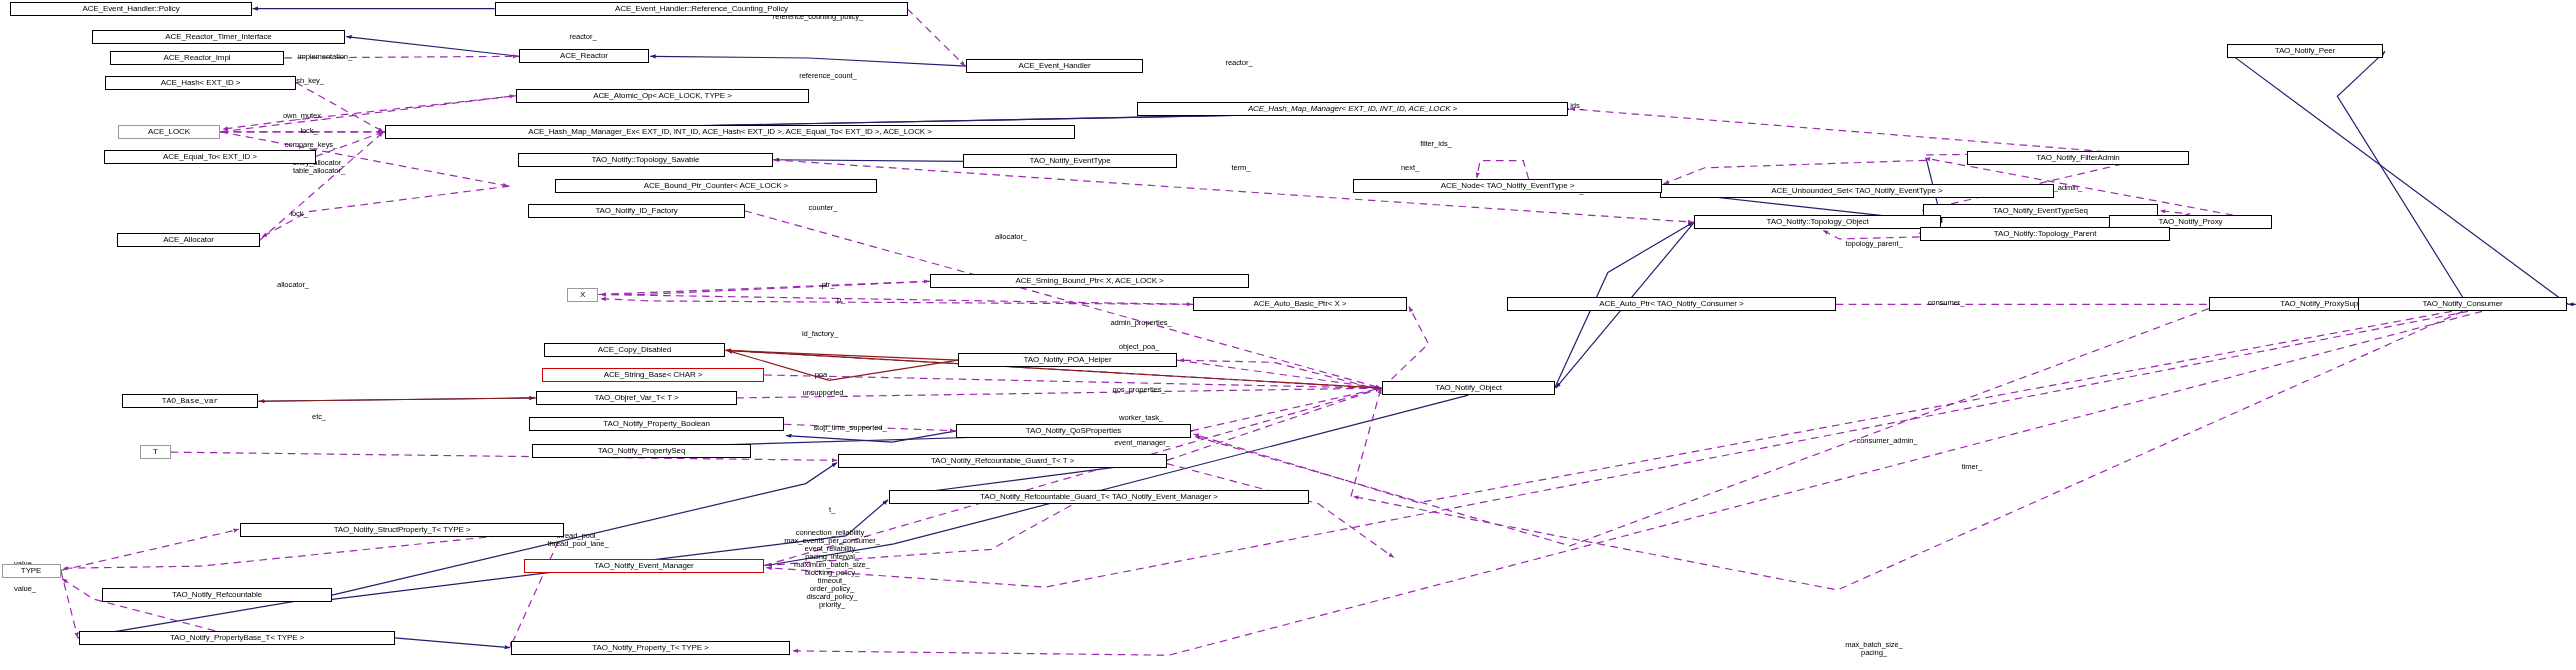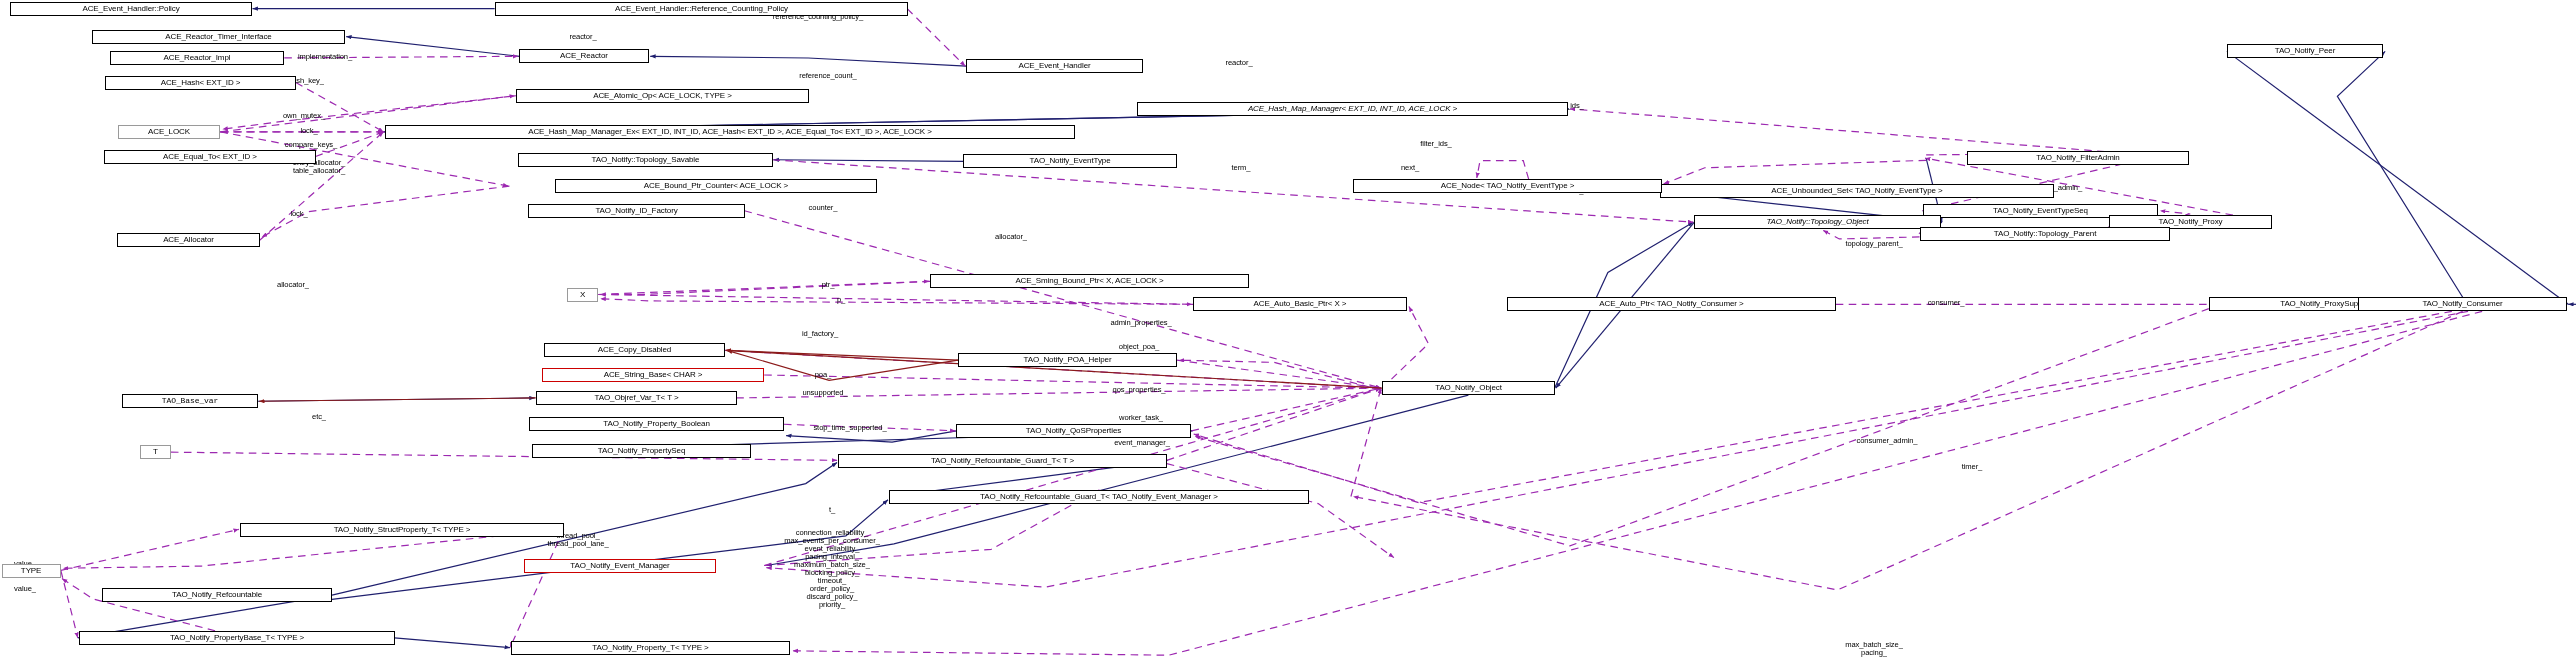--- a/index.html
+++ b/index.html
@@ -181,21 +181,21 @@
       <div class="node" style="left: 1926px; top: 151px; width: 222px; margin-left: 41px;">TAO_Notify_FilterAdmin</div>
       <div class="node" style="left: 104px; top: 150px; width: 212px;">ACE_Equal_To&lt; EXT_ID &gt;</div>
       <div class="node" style="left: 518px; top: 153px; width: 255px;">TAO_Notify::Topology_Savable</div>
       <div class="node" style="left: 963px; top: 154px; width: 214px;">TAO_Notify_EventType</div>
       <div class="node" style="left: 1660px; top: 184px; width: 394px;">ACE_Unbounded_Set&lt; TAO_Notify_EventType &gt;</div>
       <div class="node" style="left: 1923px; top: 204px; width: 235px;">TAO_Notify_EventTypeSeq</div>
       <div class="node" style="left: 1353px; top: 179px; width: 309px;">ACE_Node&lt; TAO_Notify_EventType &gt;</div>
       <div class="node" style="left: 2109px; top: 215px; width: 163px;">TAO_Notify_Proxy</div>
       <div class="node" style="left: 509px; top: 179px; width: 322px; margin-left: 46px;">ACE_Bound_Ptr_Counter&lt; ACE_LOCK &gt;</div>
       <div class="node" style="left: 528px; top: 204px; width: 217px;">TAO_Notify_ID_Factory</div>
-      <div class="node" style="left: 1694px; top: 215px; width: 247px; font-style: italic;">TAO_Notify::Topology_Object</div>
+      <div class="node" style="left: 1694px; top: 215px; width: 247px;">TAO_Notify::Topology_Object</div>
       <div class="node" style="left: 1920px; top: 227px; width: 250px;">TAO_Notify::Topology_Parent</div>
       <div class="node" style="left: 117px; top: 233px; width: 143px;">ACE_Allocator</div>
       <div class="node faint" style="left: 567px; top: 288px; width: 31px;">X</div>
       <div class="node" style="left: 930px; top: 274px; width: 319px;">ACE_Sming_Bound_Ptr&lt; X, ACE_LOCK &gt;</div>
       <div class="node" style="left: 1193px; top: 297px; width: 214px;">ACE_Auto_Basic_Ptr&lt; X &gt;</div>
       <div class="node" style="left: 1507px; top: 297px; width: 329px;">ACE_Auto_Ptr&lt; TAO_Notify_Consumer &gt;</div>
       <div class="node" style="left: 2209px; top: 297px; width: 235px;">TAO_Notify_ProxySupplier</div>
       <div class="node" style="left: 2358px; top: 297px; width: 209px;">TAO_Notify_Consumer</div>
       <div class="node" style="left: 544px; top: 343px; width: 181px;">ACE_Copy_Disabled</div>
       <div class="node" style="left: 958px; top: 353px; width: 219px;">TAO_Notify_POA_Helper</div>
@@ -204,21 +204,21 @@
       <div class="node" style="left: 536px; top: 391px; width: 201px;">TAO_Objref_Var_T&lt; T &gt;</div>
       <div class="node" style="left: 1382px; top: 381px; width: 173px;">TAO_Notify_Object</div>
       <div class="node" style="left: 529px; top: 417px; width: 255px;">TAO_Notify_Property_Boolean</div>
       <div class="node" style="left: 956px; top: 424px; width: 235px;">TAO_Notify_QoSProperties</div>
       <div class="node" style="left: 532px; top: 444px; width: 219px;">TAO_Notify_PropertySeq</div>
       <div class="node faint" style="left: 140px; top: 445px; width: 31px;">T</div>
       <div class="node" style="left: 838px; top: 454px; width: 329px;">TAO_Notify_Refcountable_Guard_T&lt; T &gt;</div>
       <div class="node" style="left: 889px; top: 490px; width: 420px;">TAO_Notify_Refcountable_Guard_T&lt; TAO_Notify_Event_Manager &gt;</div>
       <div class="node" style="left: 240px; top: 523px; width: 324px;">TAO_Notify_StructProperty_T&lt; TYPE &gt;</div>
       <div class="node faint" style="left: 1.6px; top: 564px; width: 59px;">TYPE</div>
-      <div class="node red" style="left: 524px; top: 559px; width: 192px;">TAO_Notify_Event_Manager</div>
+      <div class="node red" style="left: 524px; top: 559px; width: 240px;">TAO_Notify_Event_Manager</div>
       <div class="node" style="left: 102px; top: 588px; width: 230px;">TAO_Notify_Refcountable</div>
       <div class="node" style="left: 79px; top: 631px; width: 316px;">TAO_Notify_PropertyBase_T&lt; TYPE &gt;</div>
       <div class="node" style="left: 511px; top: 641px; width: 279px;">TAO_Notify_Property_T&lt; TYPE &gt;</div>
     </div>
   <div id="label-layer">
       <div class="edge-label" style="left: 818px; top: 13px;">reference_counting_policy_</div>
       <div class="edge-label" style="left: 583px; top: 33px;">reactor_</div>
       <div class="edge-label" style="left: 325px; top: 53px;">implementation_</div>
       <div class="edge-label" style="left: 1239px; top: 59px;">reactor_</div>
       <div class="edge-label" style="left: 828px; top: 72px;">reference_count_</div>

